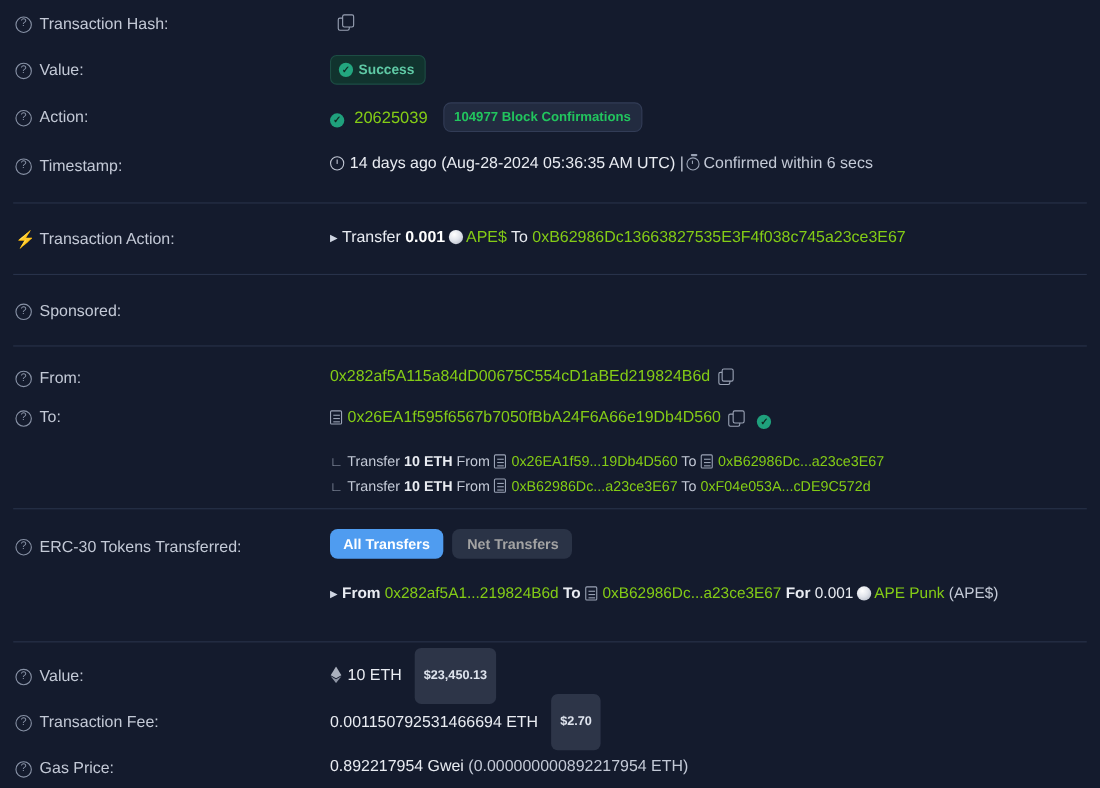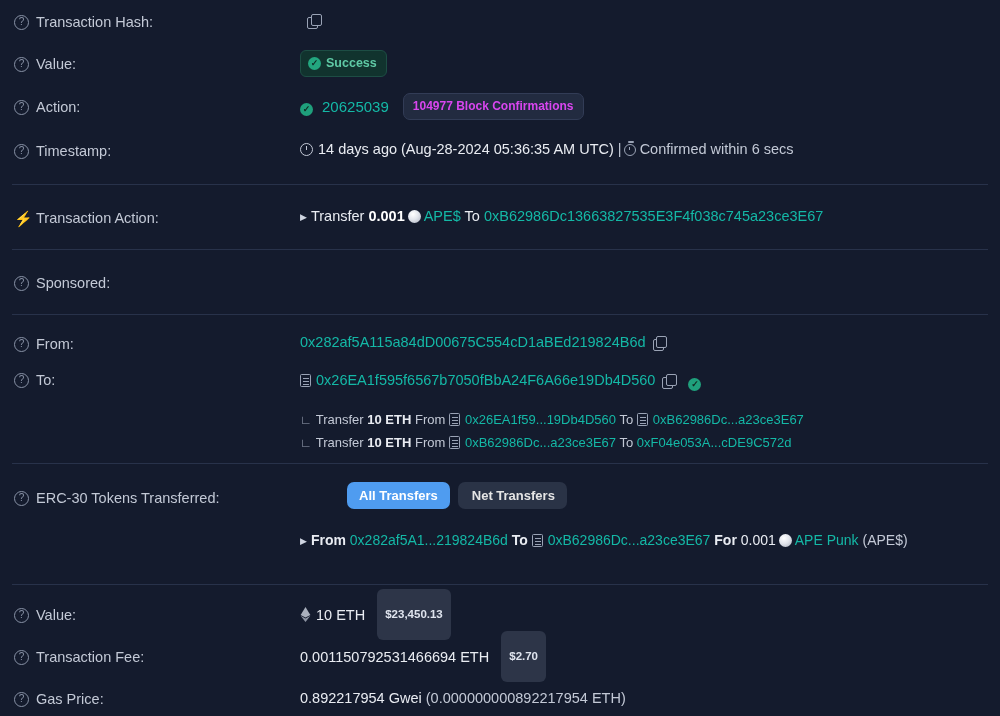--- a/index.html
+++ b/index.html
@@ -80,31 +80,31 @@
     font-weight: 600;
   }
   .check-dot {
     width: 13px; height:13px; border-radius:50%;
     background:#23a67f; color:#0e2a24; font-size:9px; font-weight:700;
     display:inline-flex; align-items:center; justify-content:center;
     line-height:1;
   }
   .check-dot.teal { background:#1fa07c; color:#10261f; }
 
-  .link { color: #14b8a6; text-decoration:none;text-align:center; }
+  .link { color: #84cc16; text-decoration:none;text-align:center; }
 
   .pill {
     display:inline-block;
     background:#222b40;
     border:1px solid #323c56;
     border-radius:7px;
     padding:4px 9px;
     font-size:12px;
     font-weight:700;
-    color:#d946ef;
+    color:#22c55e;
     margin-left:10px;
     vertical-align:2px;
   }
   .pill-grey {
     display:inline-block;
     background:#2d3548;
     border-radius:6px;
     padding:18px 8px;
     font-size:11.5px;
     font-weight:700;
@@ -157,22 +157,22 @@
 
   .tabs { display:flex; gap:8px; }
   .tab {
     border-radius:7px;
     padding:7px 12px;
     font-size:13px;
     font-weight:700;
     cursor:pointer;
     line-height:1;
   }
-  .tab.active { background:#4f9cf0; color:#ffffff;margin-left:47px; }
-  .tab.inactive { background:#2a3346; color:#e5e5e5;padding-left:14px; }
+  .tab.active { background:#4f9cf0; color:#ffffff; }
+  .tab.inactive { background:#2a3346; color:#a3a3a3;padding-left:14px; }
 
   .erc-line { margin-top:22px; font-size:14px; color:#e9ecf2; }
   .erc-line b { font-weight:700; }
   .muted { color:#c3c9d6; }
   strong.w { font-weight:700; color:#fff; }
 </style>
 </head>
 <body>
 
 <div class="page">

